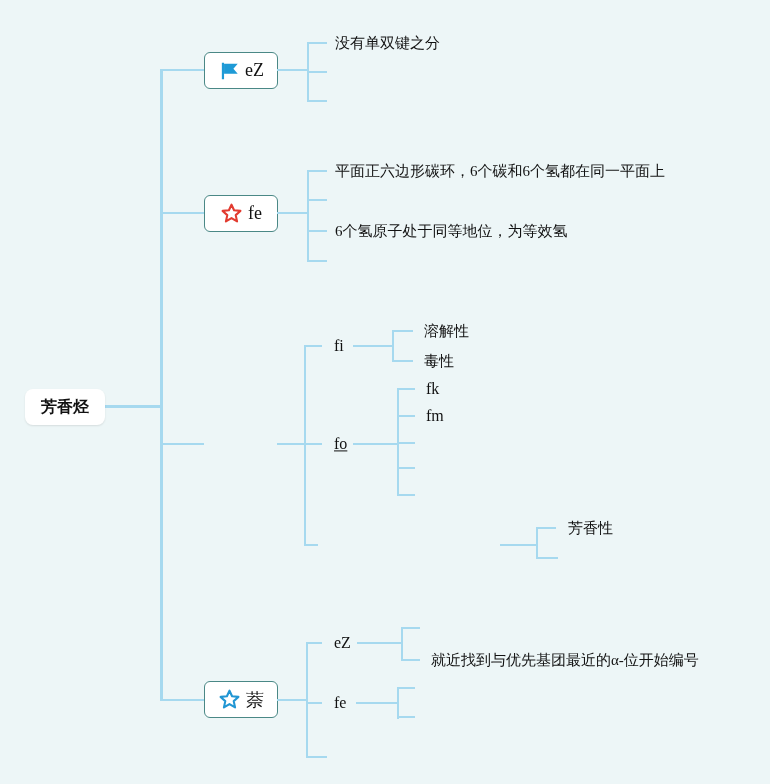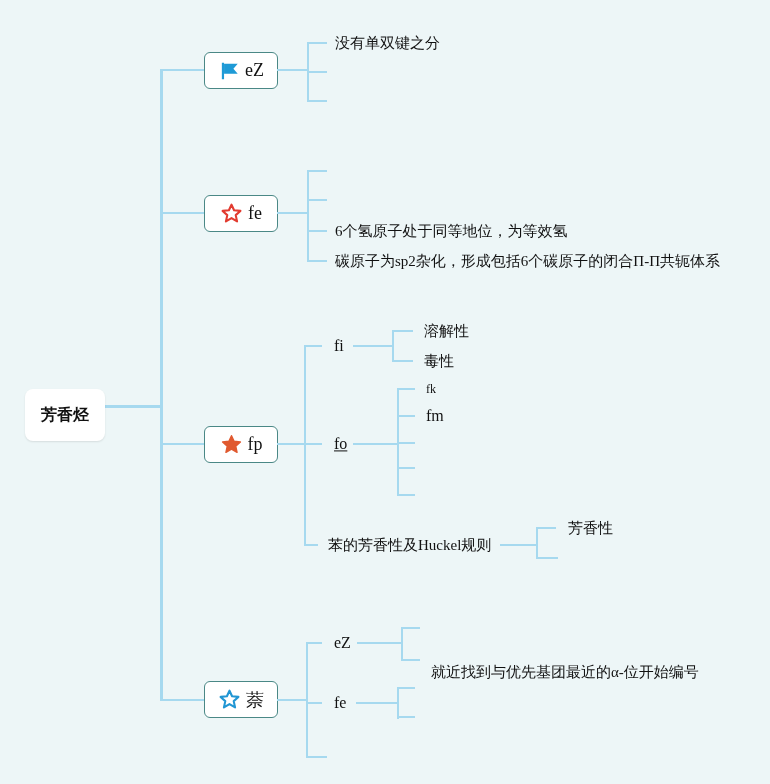--- a/index.html
+++ b/index.html
@@ -18,21 +18,21 @@
     overflow:hidden;
   }
   .canvas{position:absolute;inset:0;width:770px;height:784px;}
   
   .lh{position:absolute;height:2px;background:var(--line);}
   .lv{position:absolute;width:2px;background:var(--line);}
   .lh.thick{height:3px;}
   .lv.thick{width:3px;}
   
   .root-node{
-    position:absolute;left:25px;top:389px;width:80px;height:52px;
+    position:absolute;left:25px;top:389px;width:80px;height:36px;
     background:#ffffff;border-radius:8px;
     display:flex;align-items:center;justify-content:center;
     font-family:"Liberation Sans","DejaVu Sans",sans-serif;
     font-weight:bold;font-size:16px;
     box-shadow:0 1px 2px rgba(0,0,0,0.10);
   }
   
   .branch-node{
     position:absolute;width:74px;height:37px;
     background:#ffffff;border:1.5px solid var(--node-border);border-radius:6px;
@@ -83,30 +83,24 @@
       <path d="M12 2.8 L14.7 8.6 L21.3 9.3 L16.4 13.7 L17.8 20.2 L12 16.8 L6.2 20.2 L7.6 13.7 L2.7 9.3 L9.3 8.6 Z" fill="none" stroke="#e23b30" stroke-width="2.2" stroke-linejoin="round"></path>
     </svg>
     <span>fe</span>
   </div>
   <div class="lh" style="left:277px;top:212px;width:31px;"></div>
   <div class="lv" style="left:307px;top:170px;height:92px;"></div>
   <div class="lh" style="left:307px;top:170px;width:20px;"></div>
   <div class="lh" style="left:307px;top:199px;width:20px;"></div>
   <div class="lh" style="left:307px;top:230px;width:20px;"></div>
   <div class="lh" style="left:307px;top:260px;width:20px;"></div>
+  <div class="leaf" style="left:335px;top:171px;">平面正六边形碳环，6个碳和6个氢都在同一平面上</div>
   <div class="leaf" style="left:335px;top:231px;">6个氢原子处于同等地位，为等效氢</div>
-  <div class="leaf" style="left:335px;top:261px;">碳原子为sp2杂化，形成包括6个碳原子的闭合Π-Π共轭体系</div>
 
   <div class="lh" style="left:161px;top:443px;width:43px;"></div>
-  <div class="branch-node" style="left:204px;top:426px;">
-    <svg width="23" height="23" viewBox="0 0 24 24">
-      <path d="M12 2.8 L14.7 8.6 L21.3 9.3 L16.4 13.7 L17.8 20.2 L12 16.8 L6.2 20.2 L7.6 13.7 L2.7 9.3 L9.3 8.6 Z" fill="#e0592f" stroke="#e0592f" stroke-width="1.5" stroke-linejoin="round"></path>
-    </svg>
-    <span>fp</span>
-  </div>
   <div class="lh" style="left:277px;top:443px;width:28px;"></div>
   <div class="lv" style="left:304px;top:345px;height:201px;"></div>
 
   <div class="lh" style="left:304px;top:345px;width:18px;"></div>
   <div class="sublabel" style="left:334px;top:346px;">fi</div>
   <div class="lh" style="left:353px;top:345px;width:40px;"></div>
   <div class="lv" style="left:392px;top:330px;height:32px;"></div>
   <div class="lh" style="left:392px;top:330px;width:21px;"></div>
   <div class="lh" style="left:392px;top:360px;width:21px;"></div>
   <div class="leaf" style="left:424px;top:331px;">溶解性</div>
@@ -114,25 +108,24 @@
 
   <div class="lh" style="left:304px;top:443px;width:18px;"></div>
   <div class="sublabel" style="left:334px;top:444px;text-decoration:underline;">fo</div>
   <div class="lh" style="left:353px;top:443px;width:45px;"></div>
   <div class="lv" style="left:397px;top:388px;height:108px;"></div>
   <div class="lh" style="left:397px;top:388px;width:18px;"></div>
   <div class="lh" style="left:397px;top:415px;width:18px;"></div>
   <div class="lh" style="left:397px;top:442px;width:18px;"></div>
   <div class="lh" style="left:397px;top:467px;width:18px;"></div>
   <div class="lh" style="left:397px;top:494px;width:18px;"></div>
-  <div class="leaf" style="left:426px;top:389px;font-size:12px;">fk</div>
+  <div class="leaf" style="left:426px;top:389px;font-size:16px;">fk</div>
   <div class="leaf" style="left:426px;top:416px;font-size:16px;">fm</div>
 
   <div class="lh" style="left:304px;top:544px;width:14px;"></div>
-  <div class="leaf" style="left:328px;top:545px;">苯的芳香性及Huckel规则</div>
   <div class="lh" style="left:500px;top:544px;width:37px;"></div>
   <div class="lv" style="left:536px;top:527px;height:32px;"></div>
   <div class="lh" style="left:536px;top:527px;width:20px;"></div>
   <div class="lh" style="left:536px;top:557px;width:22px;"></div>
   <div class="leaf" style="left:568px;top:528px;">芳香性</div>
 
   <div class="lh" style="left:161px;top:699px;width:43px;"></div>
   <div class="branch-node" style="left:204px;top:681px;">
     <svg width="23" height="23" viewBox="0 0 24 24">
       <path d="M12 2.8 L14.7 8.6 L21.3 9.3 L16.4 13.7 L17.8 20.2 L12 16.8 L6.2 20.2 L7.6 13.7 L2.7 9.3 L9.3 8.6 Z" fill="none" stroke="#2196d3" stroke-width="2.2" stroke-linejoin="round"></path>
@@ -141,21 +134,21 @@
   </div>
   <div class="lh" style="left:277px;top:699px;width:30px;"></div>
   <div class="lv" style="left:306px;top:642px;height:116px;"></div>
 
   <div class="lh" style="left:306px;top:642px;width:16px;"></div>
   <div class="sublabel" style="left:334px;top:643px;">eZ</div>
   <div class="lh" style="left:357px;top:642px;width:45px;"></div>
   <div class="lv" style="left:401px;top:627px;height:34px;"></div>
   <div class="lh" style="left:401px;top:627px;width:19px;"></div>
   <div class="lh" style="left:401px;top:659px;width:19px;"></div>
-  <div class="leaf" style="left:431px;top:660px;margin-top:12px;">就近找到与优先基团最近的α-位开始编号</div>
+  <div class="leaf" style="left:431px;top:660px;">就近找到与优先基团最近的α-位开始编号</div>
 
   <div class="lh" style="left:306px;top:702px;width:16px;"></div>
   <div class="sublabel" style="left:334px;top:703px;">fe</div>
   <div class="lh" style="left:356px;top:702px;width:42px;"></div>
   <div class="lv" style="left:397px;top:687px;height:32px;"></div>
   <div class="lh" style="left:397px;top:687px;width:18px;"></div>
   <div class="lh" style="left:397px;top:716px;width:18px;"></div>
 
   <div class="lh" style="left:306px;top:756px;width:21px;"></div>
 

